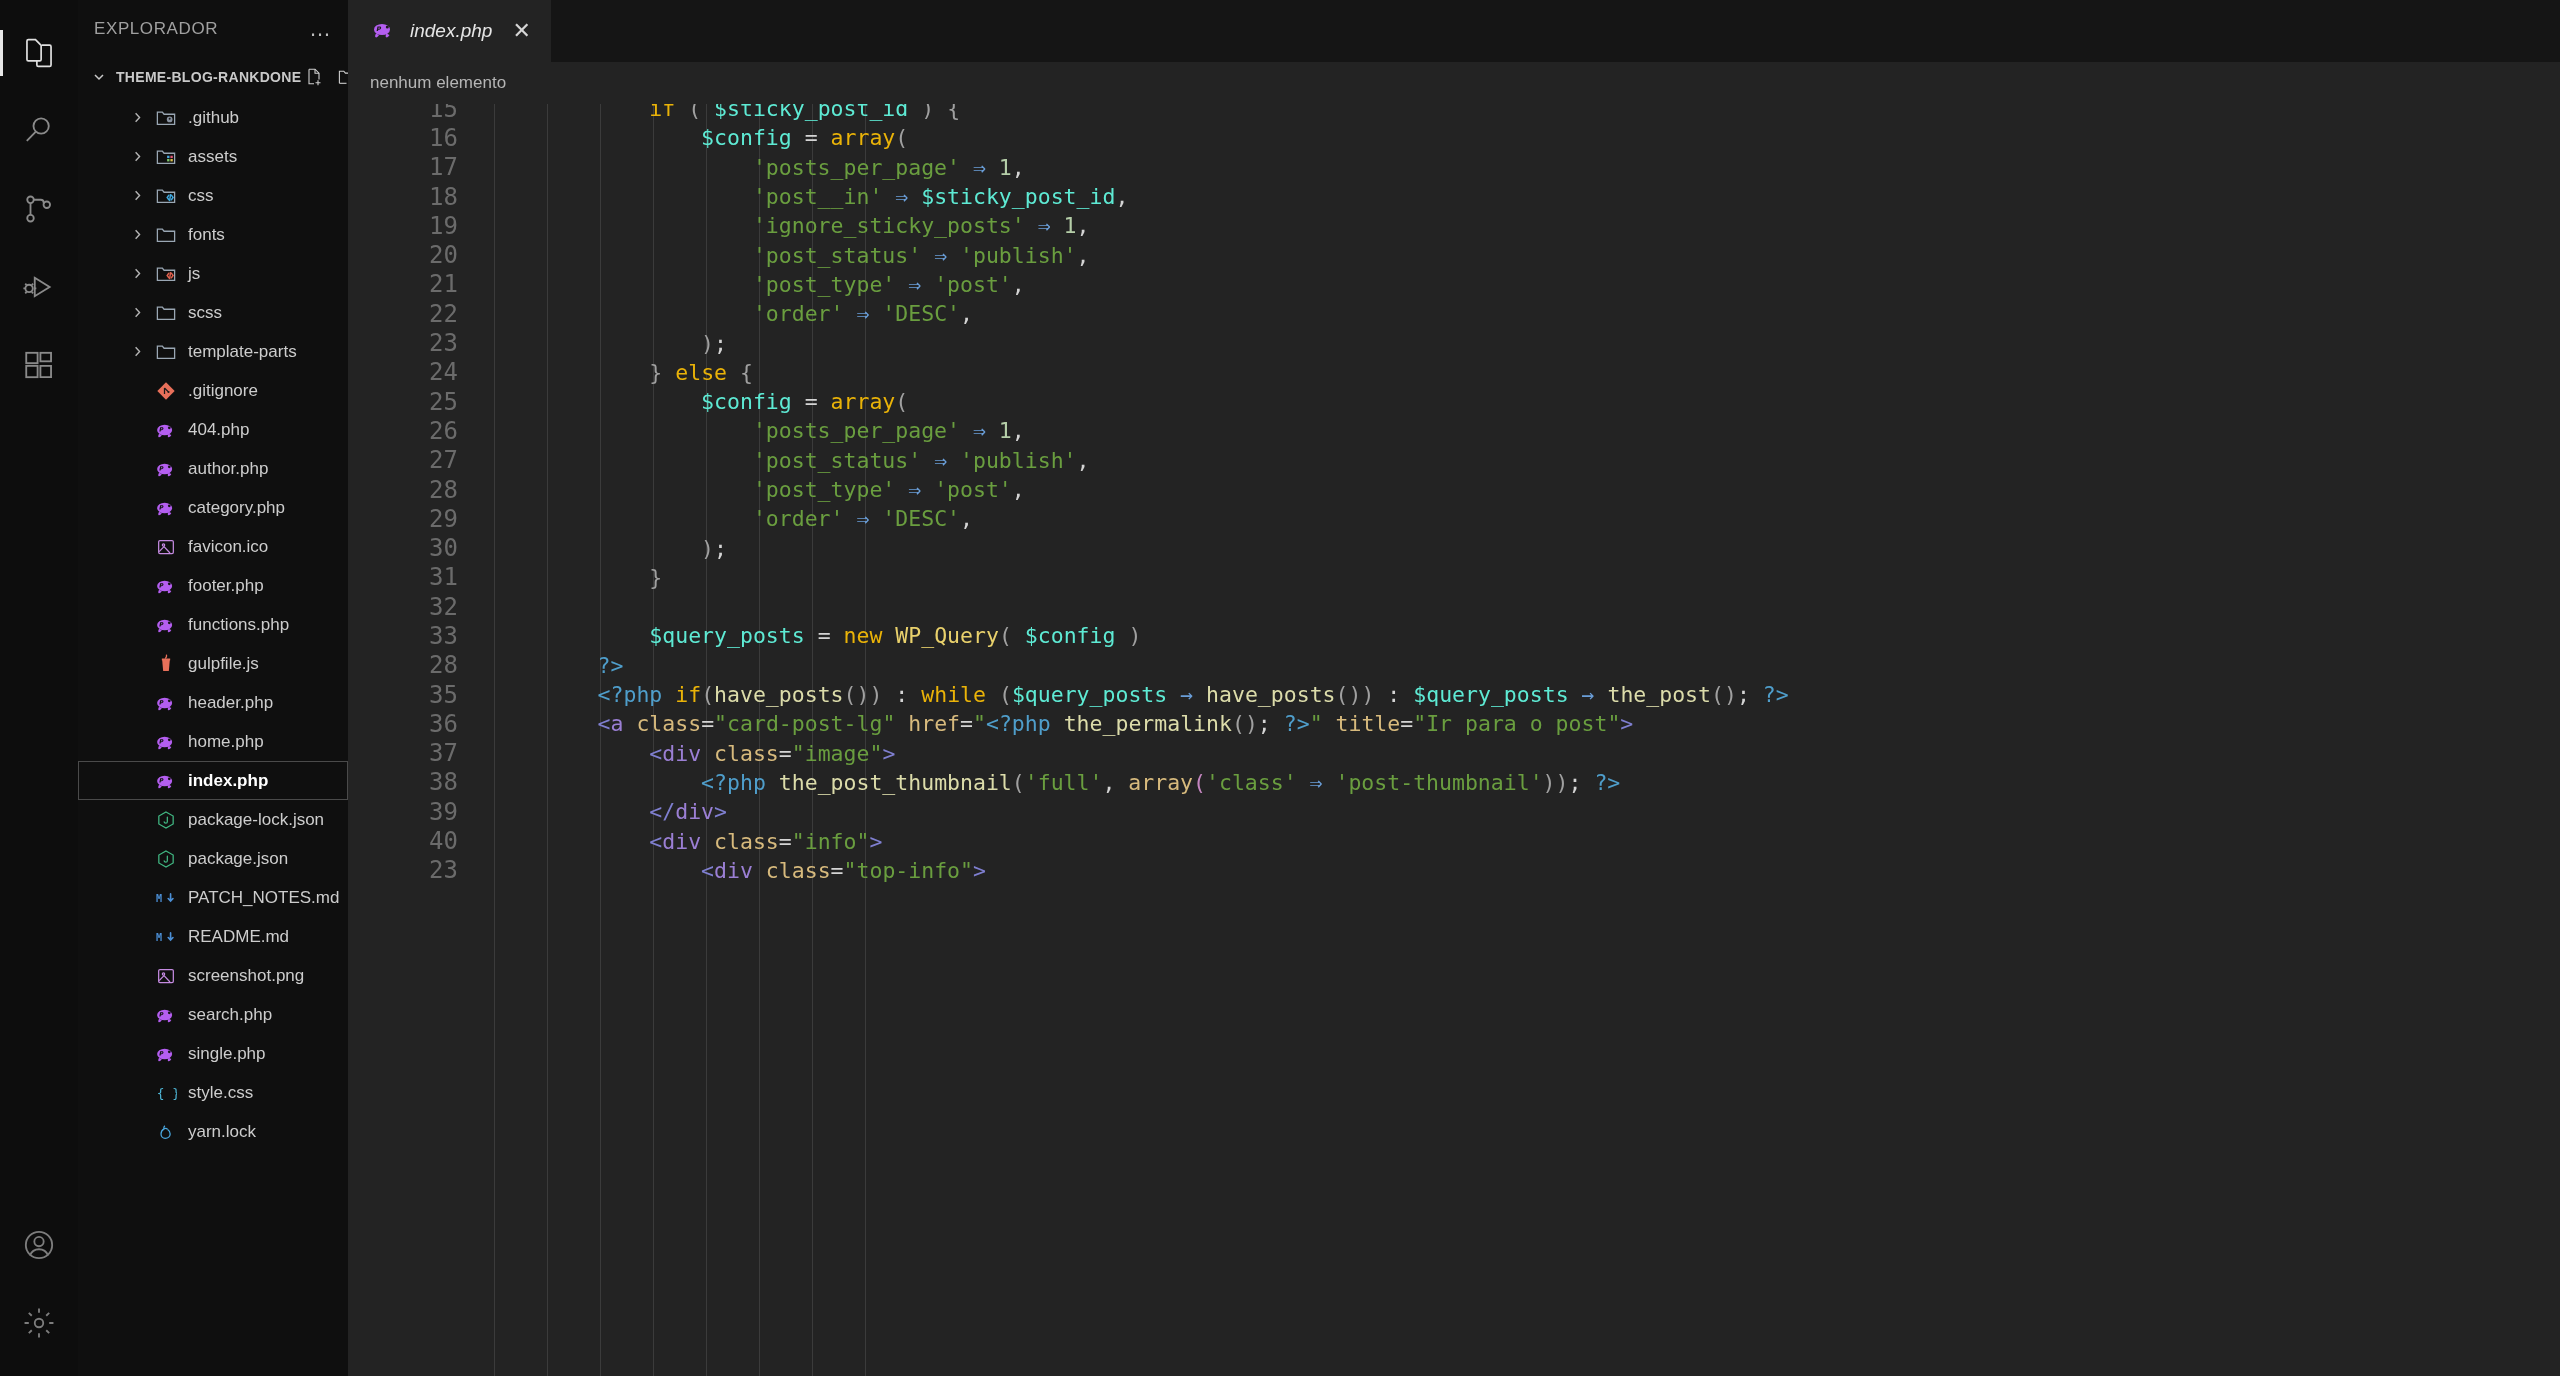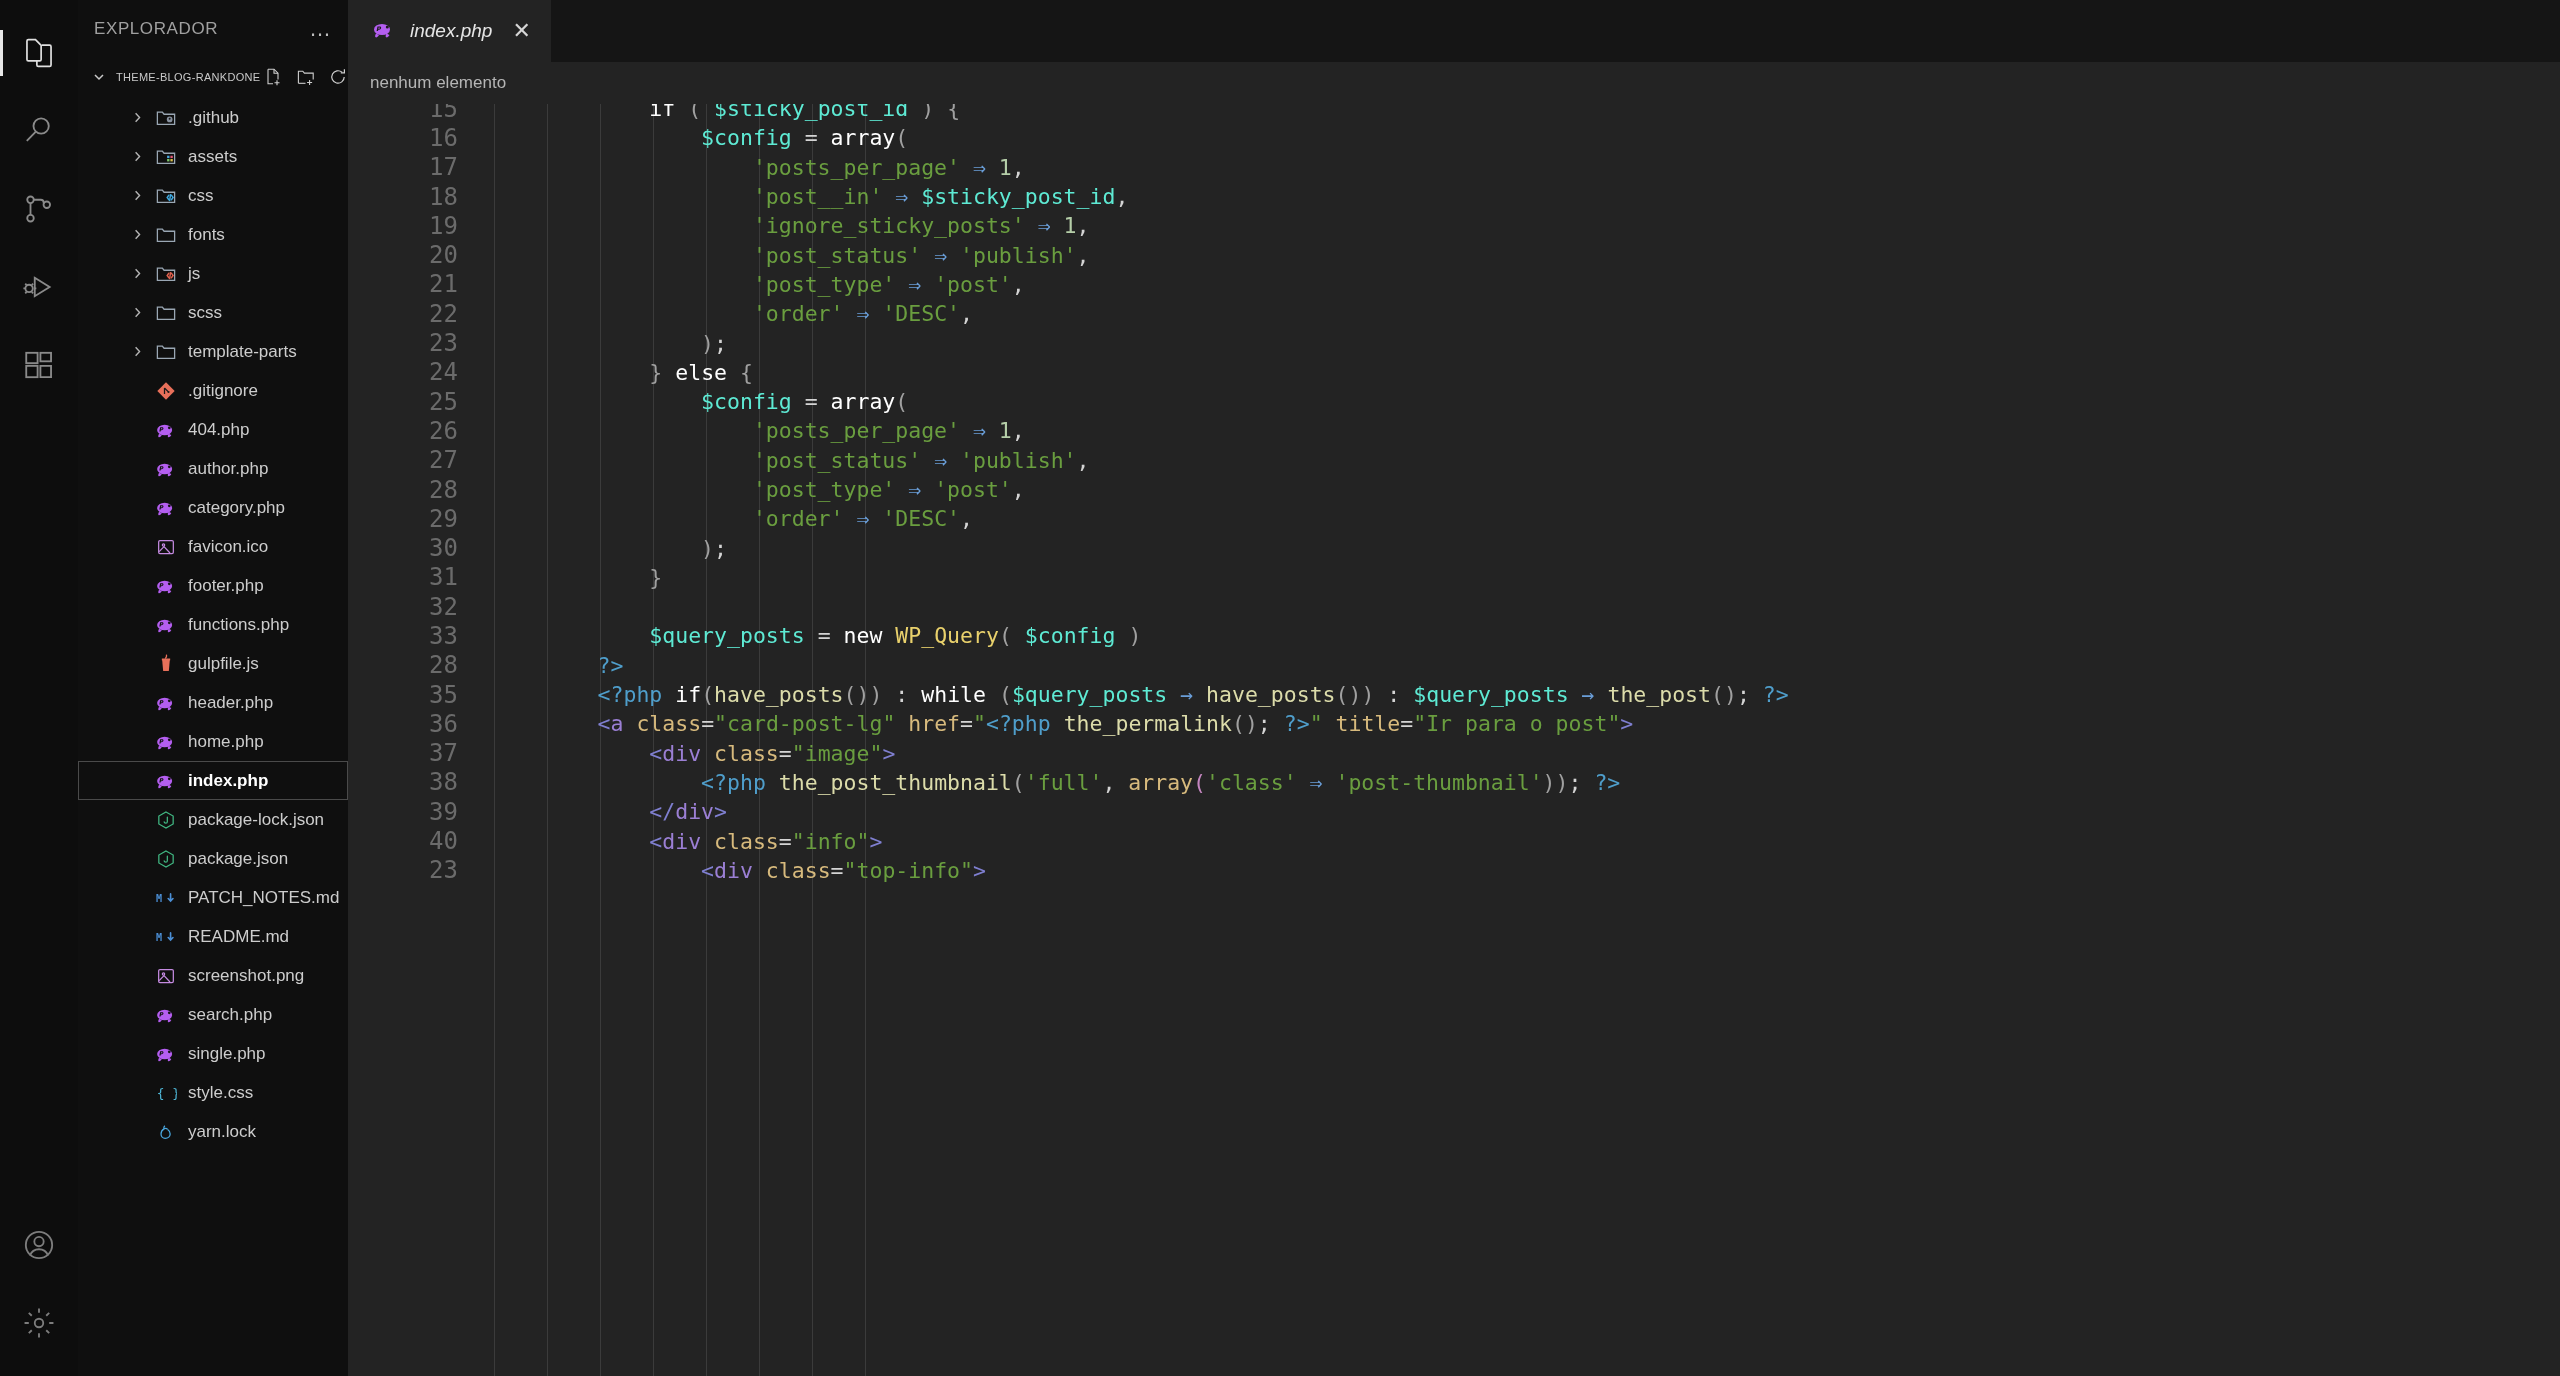--- a/index.html
+++ b/index.html
@@ -51,21 +51,21 @@
   .sb-title-dots { color: #bdbdbd; font-size: 22px; line-height: 10px; letter-spacing: 1px;}
   .sb-section-head {
     height: 38px; display: flex; align-items: center;
     padding-left: 8px; padding-right: 8px; gap: 4px;
   }
   .twisty {
     width: 26px; height: 26px; display: inline-flex;
     align-items: center; justify-content: center; flex: 0 0 26px;
   }
   .sb-root-name {
-    font-size: 11px; font-weight: normal; color: #c9c9c9;
+    font-size: 14px; font-weight: bold; color: #c9c9c9;
     letter-spacing: 0.3px; flex: 1 1 auto; white-space: nowrap;
   }
   .sb-actions { display: flex; gap: 12px; align-items: center; padding-right: 6px; }
   .sb-actions span { display: inline-flex; }
 
   .tree { flex: 1 1 auto; overflow: hidden; padding-top: 2px; }
   .row {
     height: 39px; display: flex; align-items: center;
     font-size: 17px; color: #cdcdcd; white-space: nowrap;
     padding-right: 6px;
@@ -127,21 +127,21 @@
     width: 118px; flex: 0 0 118px; text-align: right; padding-right: 8px;
     color: #6b6b6b; font-family: "DejaVu Sans Mono", monospace; font-size: 24px;
   }
   .ltext { padding-left: 28px; flex: 1 1 auto; }
 
   
   .guides { position: absolute; top: 0; left: 0; height: 100%; pointer-events: none; }
   .guide { position: absolute; top: 0; bottom: 0; width: 1px; background: #3b3b3b; }
 
   
-  .t-kw      { color: #ffffff; }
+  .t-kw      { color: #eab308; }
   .t-var     { color: #5eead4; }
   .t-str     { color: #6a9e3f; }
   .t-num     { color: #b5cea8; }
   .t-punc    { color: #d4d4d4; }
   .t-plain   { color: #d4d4d4; }
   .t-arrow   { color: #6a9ed8; }
   .t-fn      { color: #dcdcaa; }
   .t-cls     { color: #e9d16c; }
   .t-tag     { color: #9b7fd4; }
   .t-attr    { color: #d7ba7d; }

